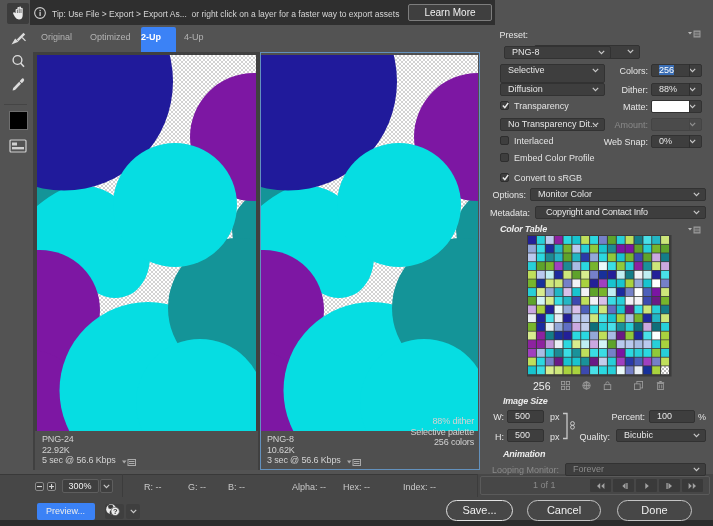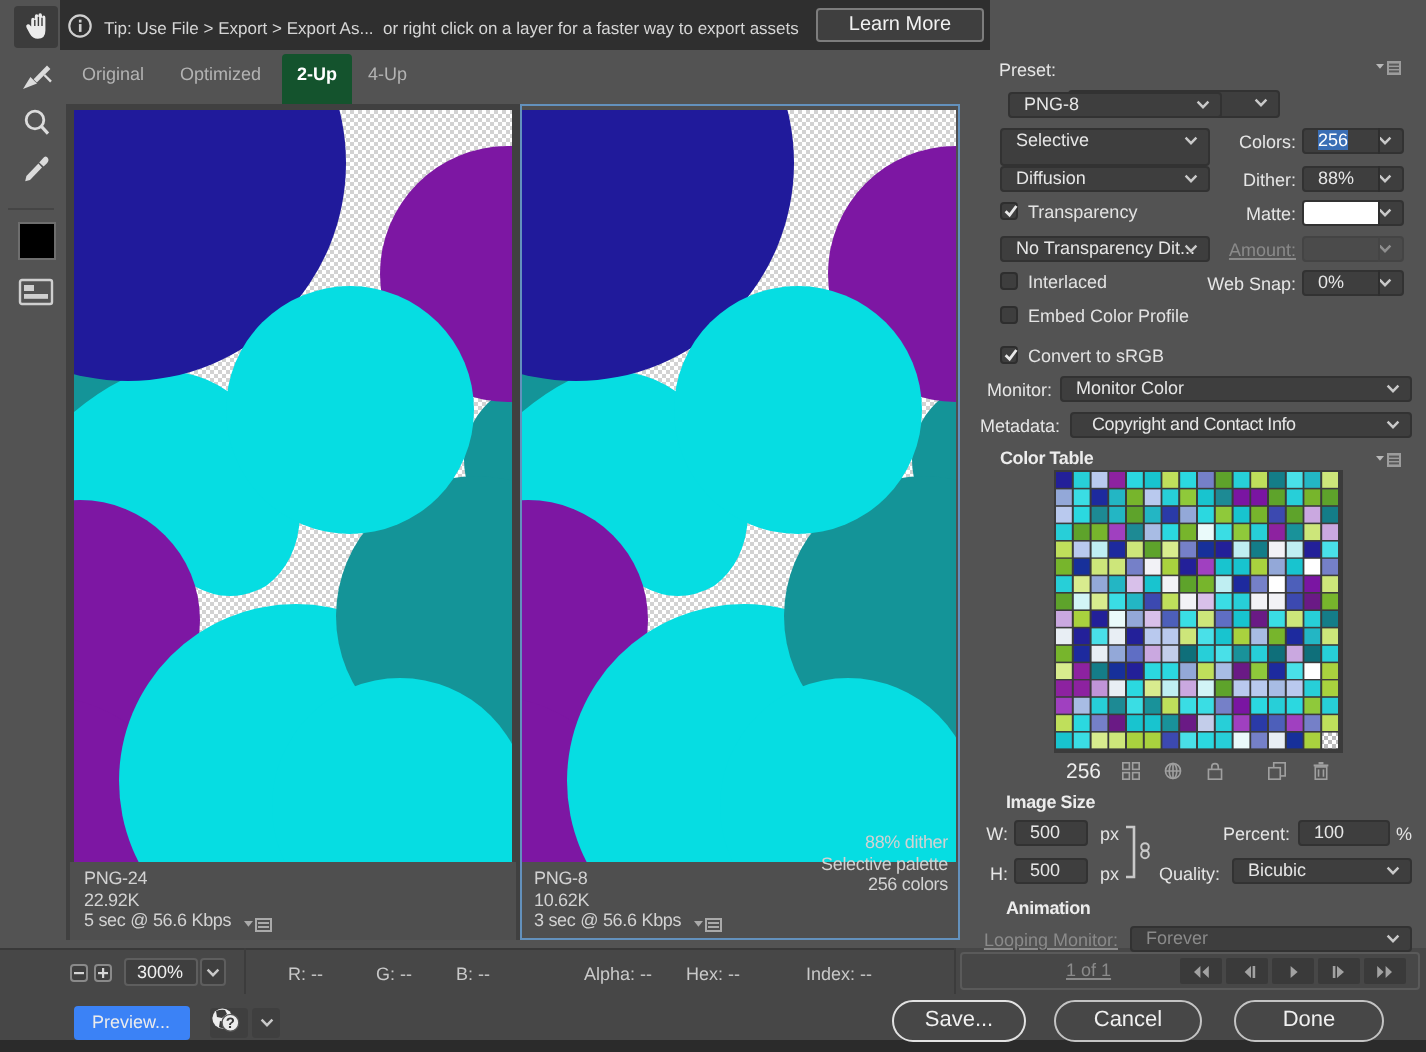--- a/index.html
+++ b/index.html
@@ -5,22 +5,22 @@
 body { background:#535353; font-family:"Liberation Sans",sans-serif; font-size:9px; color:#e3e3e3;
        -webkit-font-smoothing:antialiased; position:relative; }
 .a { position:absolute; }
 .dd { position:absolute; background:#3e3e3e; border:1px solid #323232; border-radius:2px;
       color:#e6e6e6; line-height:11px; padding-left:7px; white-space:nowrap; overflow:hidden; }
 .dd .cv { position:absolute; right:5px; top:3px; }
 .dd .cv svg { display:block; }
 .a svg { display:block; }
 .lbl { position:absolute; text-align:right; color:#e6e6e6; }
 .cb { position:absolute; width:9px; height:9px; background:#3e3e3e; border:1px solid #2e2e2e; border-radius:2px; }
-.hd { position:absolute; color:#ececec; font-weight:bold; letter-spacing:-0.2px; }
-.gray { color:#8a8a8a;text-decoration:underline; }
+.hd { position:absolute; color:#ececec; font-weight:bold; letter-spacing:-0.2px;font-style:italic; }
+.gray { color:#8a8a8a; }
 .btn { position:absolute; border:1px solid #c4c4c4; border-radius:10.5px; color:#f0f0f0;
        text-align:center; font-size:11px; line-height:19px; height:21px; }
 </style></head>
 <body>
 
 <div class="a" style="left:7px;top:3px;width:22px;height:21px;background:#3c3c3c;border-radius:2px"></div>
 <svg class="a" style="left:11px;top:6px" width="15" height="15" viewBox="0 0 15 15">
  <path d="M4.6 7.2 L4.6 4 Q4.6 2.9 5.5 2.9 Q6.4 2.9 6.4 4 L6.4 2.2 Q6.4 1.1 7.3 1.1 Q8.2 1.1 8.2 2.2 L8.2 1.7 Q8.2 0.6 9.1 0.6 Q10 0.6 10 1.7 L10 2.7 Q10 1.8 10.85 1.8 Q11.7 1.8 11.7 2.9 L11.7 9.2 Q11.7 13.4 7.9 13.4 Q5.3 13.4 4 11 L2.3 7.9 Q1.7 6.8 2.6 6.3 Q3.5 5.8 4.1 6.8 Z" fill="#ececec"></path>
  <path d="M6.4 4 L6.4 7 M8.2 2.4 L8.2 7 M10 2.9 L10 7" stroke="#3c3c3c" stroke-width="0.7" fill="none"></path>
 </svg>
@@ -49,21 +49,21 @@
 <svg class="a" style="left:34px;top:6.5px" width="12" height="12" viewBox="0 0 11 11">
  <circle cx="5.5" cy="5.5" r="4.9" stroke="#cfcfcf" stroke-width="1" fill="none"></circle>
  <rect x="5" y="4.6" width="1.2" height="3.6" fill="#cfcfcf"></rect>
     <rect x="5" y="2.6" width="1.2" height="1.3" fill="#cfcfcf"></rect>
 </svg>
 <div class="a" style="left:52px;top:8.5px;font-size:8.5px;color:#d6d6d6">Tip: Use File &gt; Export &gt; Export As...&nbsp;&nbsp;or right click on a layer for a faster way to export assets</div>
 <div class="a" style="left:408px;top:3.5px;width:84px;height:17px;background:#3f3f3f;border:1px solid #7d7d7d;border-radius:2px;text-align:center;line-height:15.5px;color:#f2f2f2;font-size:10px">Learn More</div>
 
 <div class="a" style="left:41px;top:32px;color:#b3b3b3">Original</div>
 <div class="a" style="left:90px;top:32px;color:#b3b3b3">Optimized</div>
-<div class="a" style="left:141px;top:27px;width:35px;height:25px;background:#14532d;border-radius:2px 2px 0 0;text-align:center;color:#fff;font-weight:bold;padding-top:5px">2-Up</div>
+<div class="a" style="left:141px;top:27px;width:35px;height:25px;background:#3b82f6;border-radius:2px 2px 0 0;text-align:left;color:#fff;font-weight:bold;padding-top:5px">2-Up</div>
 <div class="a" style="left:184px;top:32px;color:#b3b3b3">4-Up</div>
 
 <div class="a" style="left:33px;top:52px;width:447px;height:418px;background:#404040"></div>
 <div class="a" style="left:35px;top:431px;width:223px;height:39px;background:#4f4f4f"></div>
 <div class="a" style="left:37px;top:55px;width:219px;height:376px">
     <svg width="219" height="376" style="display:block">
       <defs>
         <pattern id="pL" width="4" height="4" patternUnits="userSpaceOnUse">
           <rect width="4" height="4" fill="#ffffff"></rect>
           <rect x="2" width="2" height="2" fill="#d2d2d2"></rect>
@@ -224,21 +224,21 @@
 <div class="a" style="left:514px;top:153px">Embed Color Profile</div>
 
 <div class="cb" style="left:500px;top:172.5px"></div>
 <div class="a" style="left:500.5px;top:172.5px">
     <svg width="9" height="9" viewBox="0 0 9 9">
       <path d="M1.8 4.6 L3.8 6.6 L7.2 2" stroke="#e8e8e8" stroke-width="1.4" fill="none"></path>
     </svg>
   </div>
 <div class="a" style="left:514px;top:173px">Convert to sRGB</div>
 
-<div class="lbl" style="left:466px;top:190px;width:60px">Monitor:</div>
+<div class="lbl" style="left:466px;top:190px;width:60px">Options:</div>
 <div class="dd" style="left:530px;top:187.5px;width:176px;height:13px">Monitor Color<span class="cv">
       <svg width="7" height="5" viewBox="0 0 7 5">
         <path d="M0.8 0.8 L3.5 3.6 L6.2 0.8" stroke="#c9c9c9" stroke-width="1.2" fill="none"></path>
       </svg>
     </span></div>
 
 <div class="lbl" style="left:460px;top:208px;width:70px">Metadata:</div>
 <div class="dd" style="left:535px;top:205.5px;width:171px;height:13px"><span style="padding-left:3px;letter-spacing:-0.2px">Copyright and Contact Info</span><span class="cv">
       <svg width="7" height="5" viewBox="0 0 7 5">
         <path d="M0.8 0.8 L3.5 3.6 L6.2 0.8" stroke="#c9c9c9" stroke-width="1.2" fill="none"></path>

